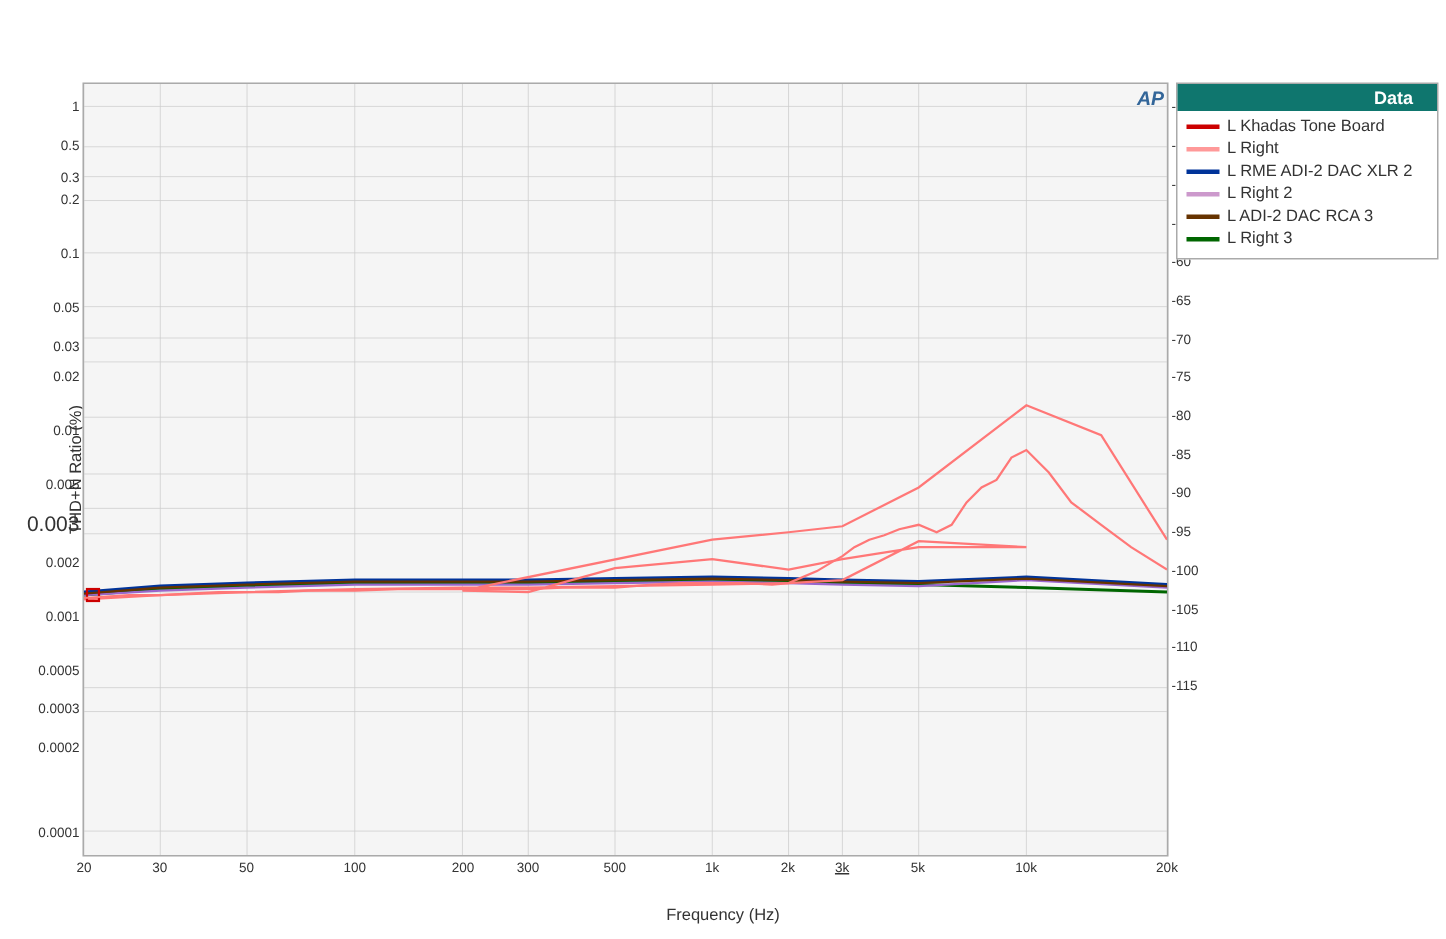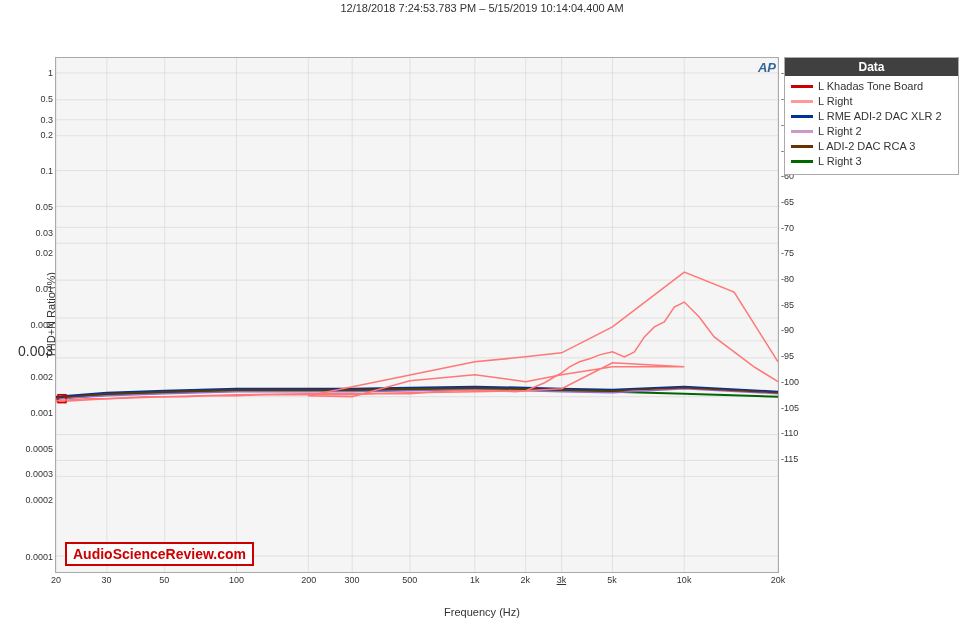--- a/index.html
+++ b/index.html
@@ -67,27 +67,27 @@
     .legend-box {
       position: absolute;
       top: 55px;
       right: 5px;
       width: 175px;
       background: #fff;
       border: 1px solid #aaa;
       padding: 4px 6px;
     }
     .legend-title {
-      text-align: center;
+      text-align: right;
       font-size: 12px;
       font-weight: bold;
-      background: #404040;
+      background: #0f766e;
       color: #fff;
       margin: -4px -6px 4px -6px;
-      padding: 2px 0;
+      padding: 2px 16px;
     }
     .legend-item {
       display: flex;
       align-items: center;
       margin: 3px 0;
       font-size: 11px;
     }
     .legend-color {
       width: 22px;
       height: 3px;
@@ -117,21 +117,20 @@
       font-weight: bold;
       color: #336699;
       font-style: italic;
     }
   </style>
 </head>
 <body>
 
 <div class="chart-container">
 
-  <div class="chart-subtitle">12/18/2018 7:24:53.783 PM – 5/15/2019 10:14:04.400 AM</div>
 
   <div class="y-axis-label-left">THD+N Ratio (%)</div>
 
   <div class="y-axis-label-right">THD+N Ratio (dB)</div>
 
   <div class="x-axis-label">Frequency (Hz)</div>
 
   <div class="chart-area" id="chart-area">
 
     <svg id="chart-svg" width="100%" height="100%" viewBox="0 0 724 516" preserveAspectRatio="none" style="position:absolute;top:0;left:0;">
@@ -235,21 +234,20 @@
       <div style="position: absolute; top: calc(100% + 3px); font-size: 9px; color: rgb(51, 51, 51); left: 58%; transform: translateX(-50%);">1k</div>
       <div style="position: absolute; top: calc(100% + 3px); font-size: 9px; color: rgb(51, 51, 51); left: 65%; transform: translateX(-50%);">2k</div>
       <div style="position: absolute; top: calc(100% + 3px); font-size: 9px; color: rgb(51, 51, 51); left: 70%; transform: translateX(-50%); text-decoration: underline;">3k</div>
       <div style="position: absolute; top: calc(100% + 3px); font-size: 9px; color: rgb(51, 51, 51); left: 77%; transform: translateX(-50%);">5k</div>
       <div style="position: absolute; top: calc(100% + 3px); font-size: 9px; color: rgb(51, 51, 51); left: 87%; transform: translateX(-50%);">10k</div>
       <div style="position: absolute; top: calc(100% + 3px); font-size: 9px; color: rgb(51, 51, 51); left: 100%; transform: translateX(-50%);">20k</div>
     </div>
 
   <div class="ap-logo">AP</div>
 
-  <div class="watermark">AudioScienceReview.com</div>
 
   <div class="legend-box">
     <div class="legend-title">Data</div>
     <div id="legend-items">
         <div class="legend-item">
           <div class="legend-color" style="background-color: rgb(204, 0, 0);"></div>
           <span class="legend-text">L  Khadas Tone Board</span>
         </div>
         <div class="legend-item">
           <div class="legend-color" style="background-color: rgb(255, 153, 153);"></div>

